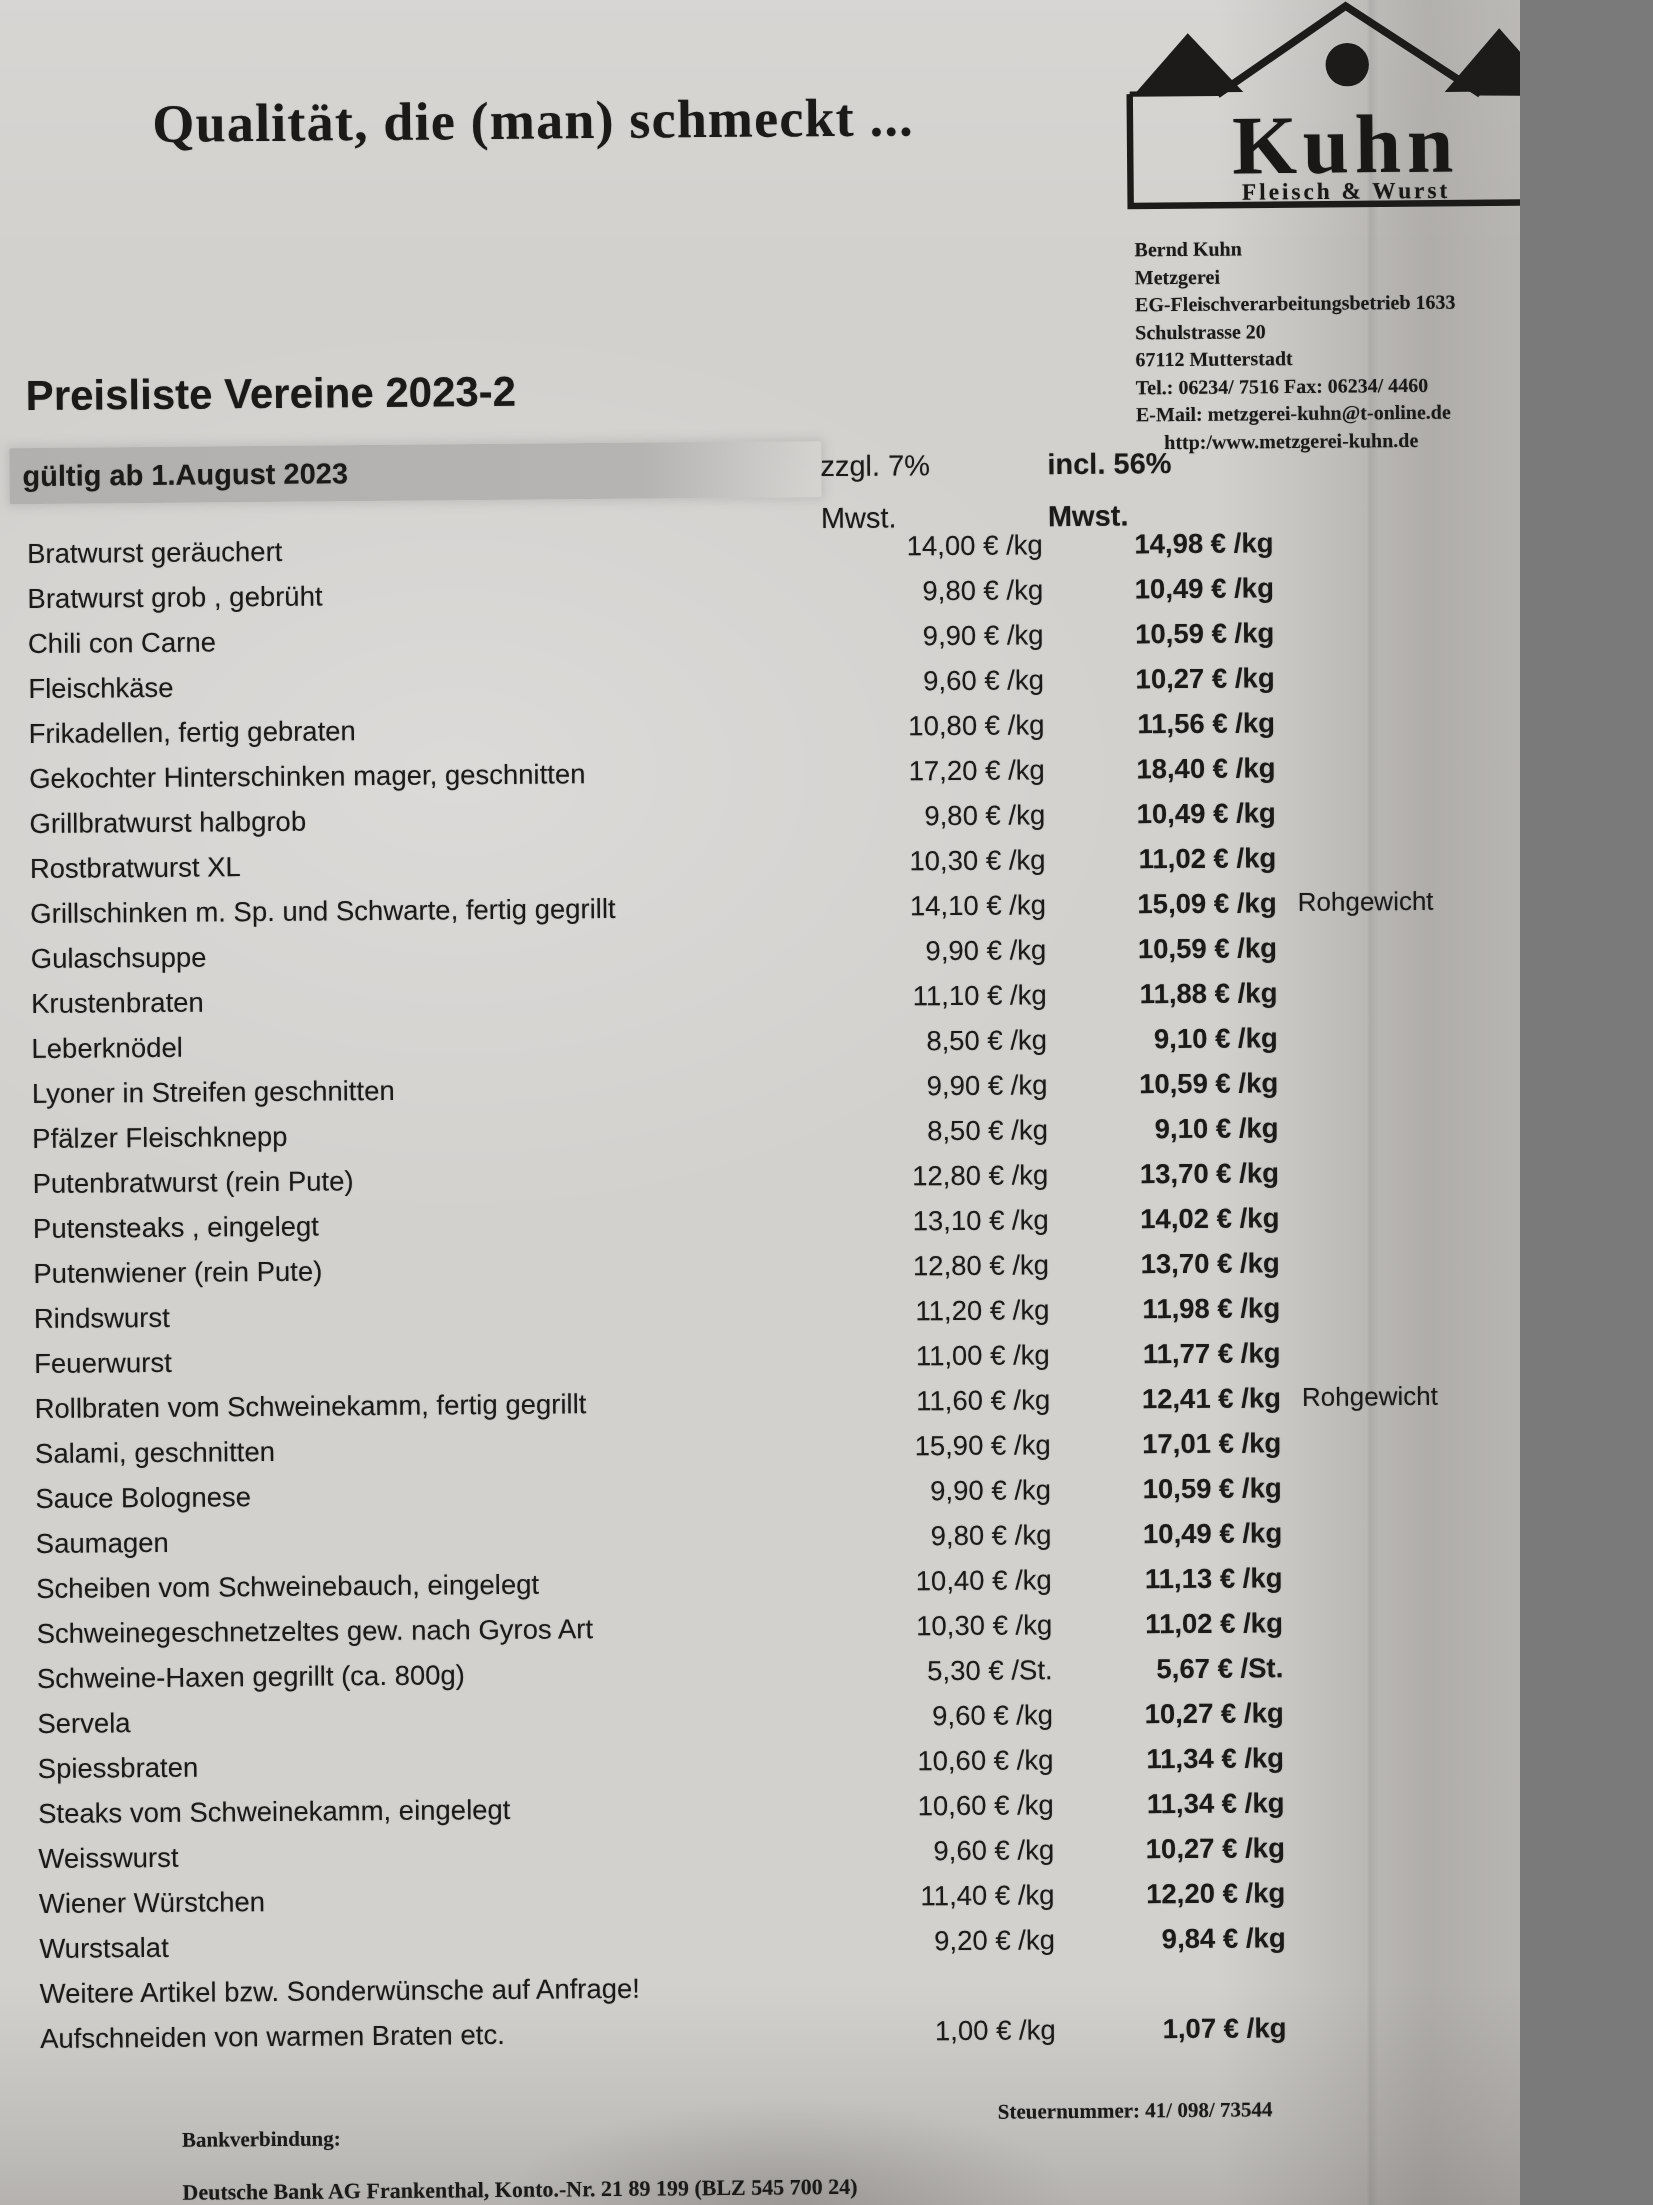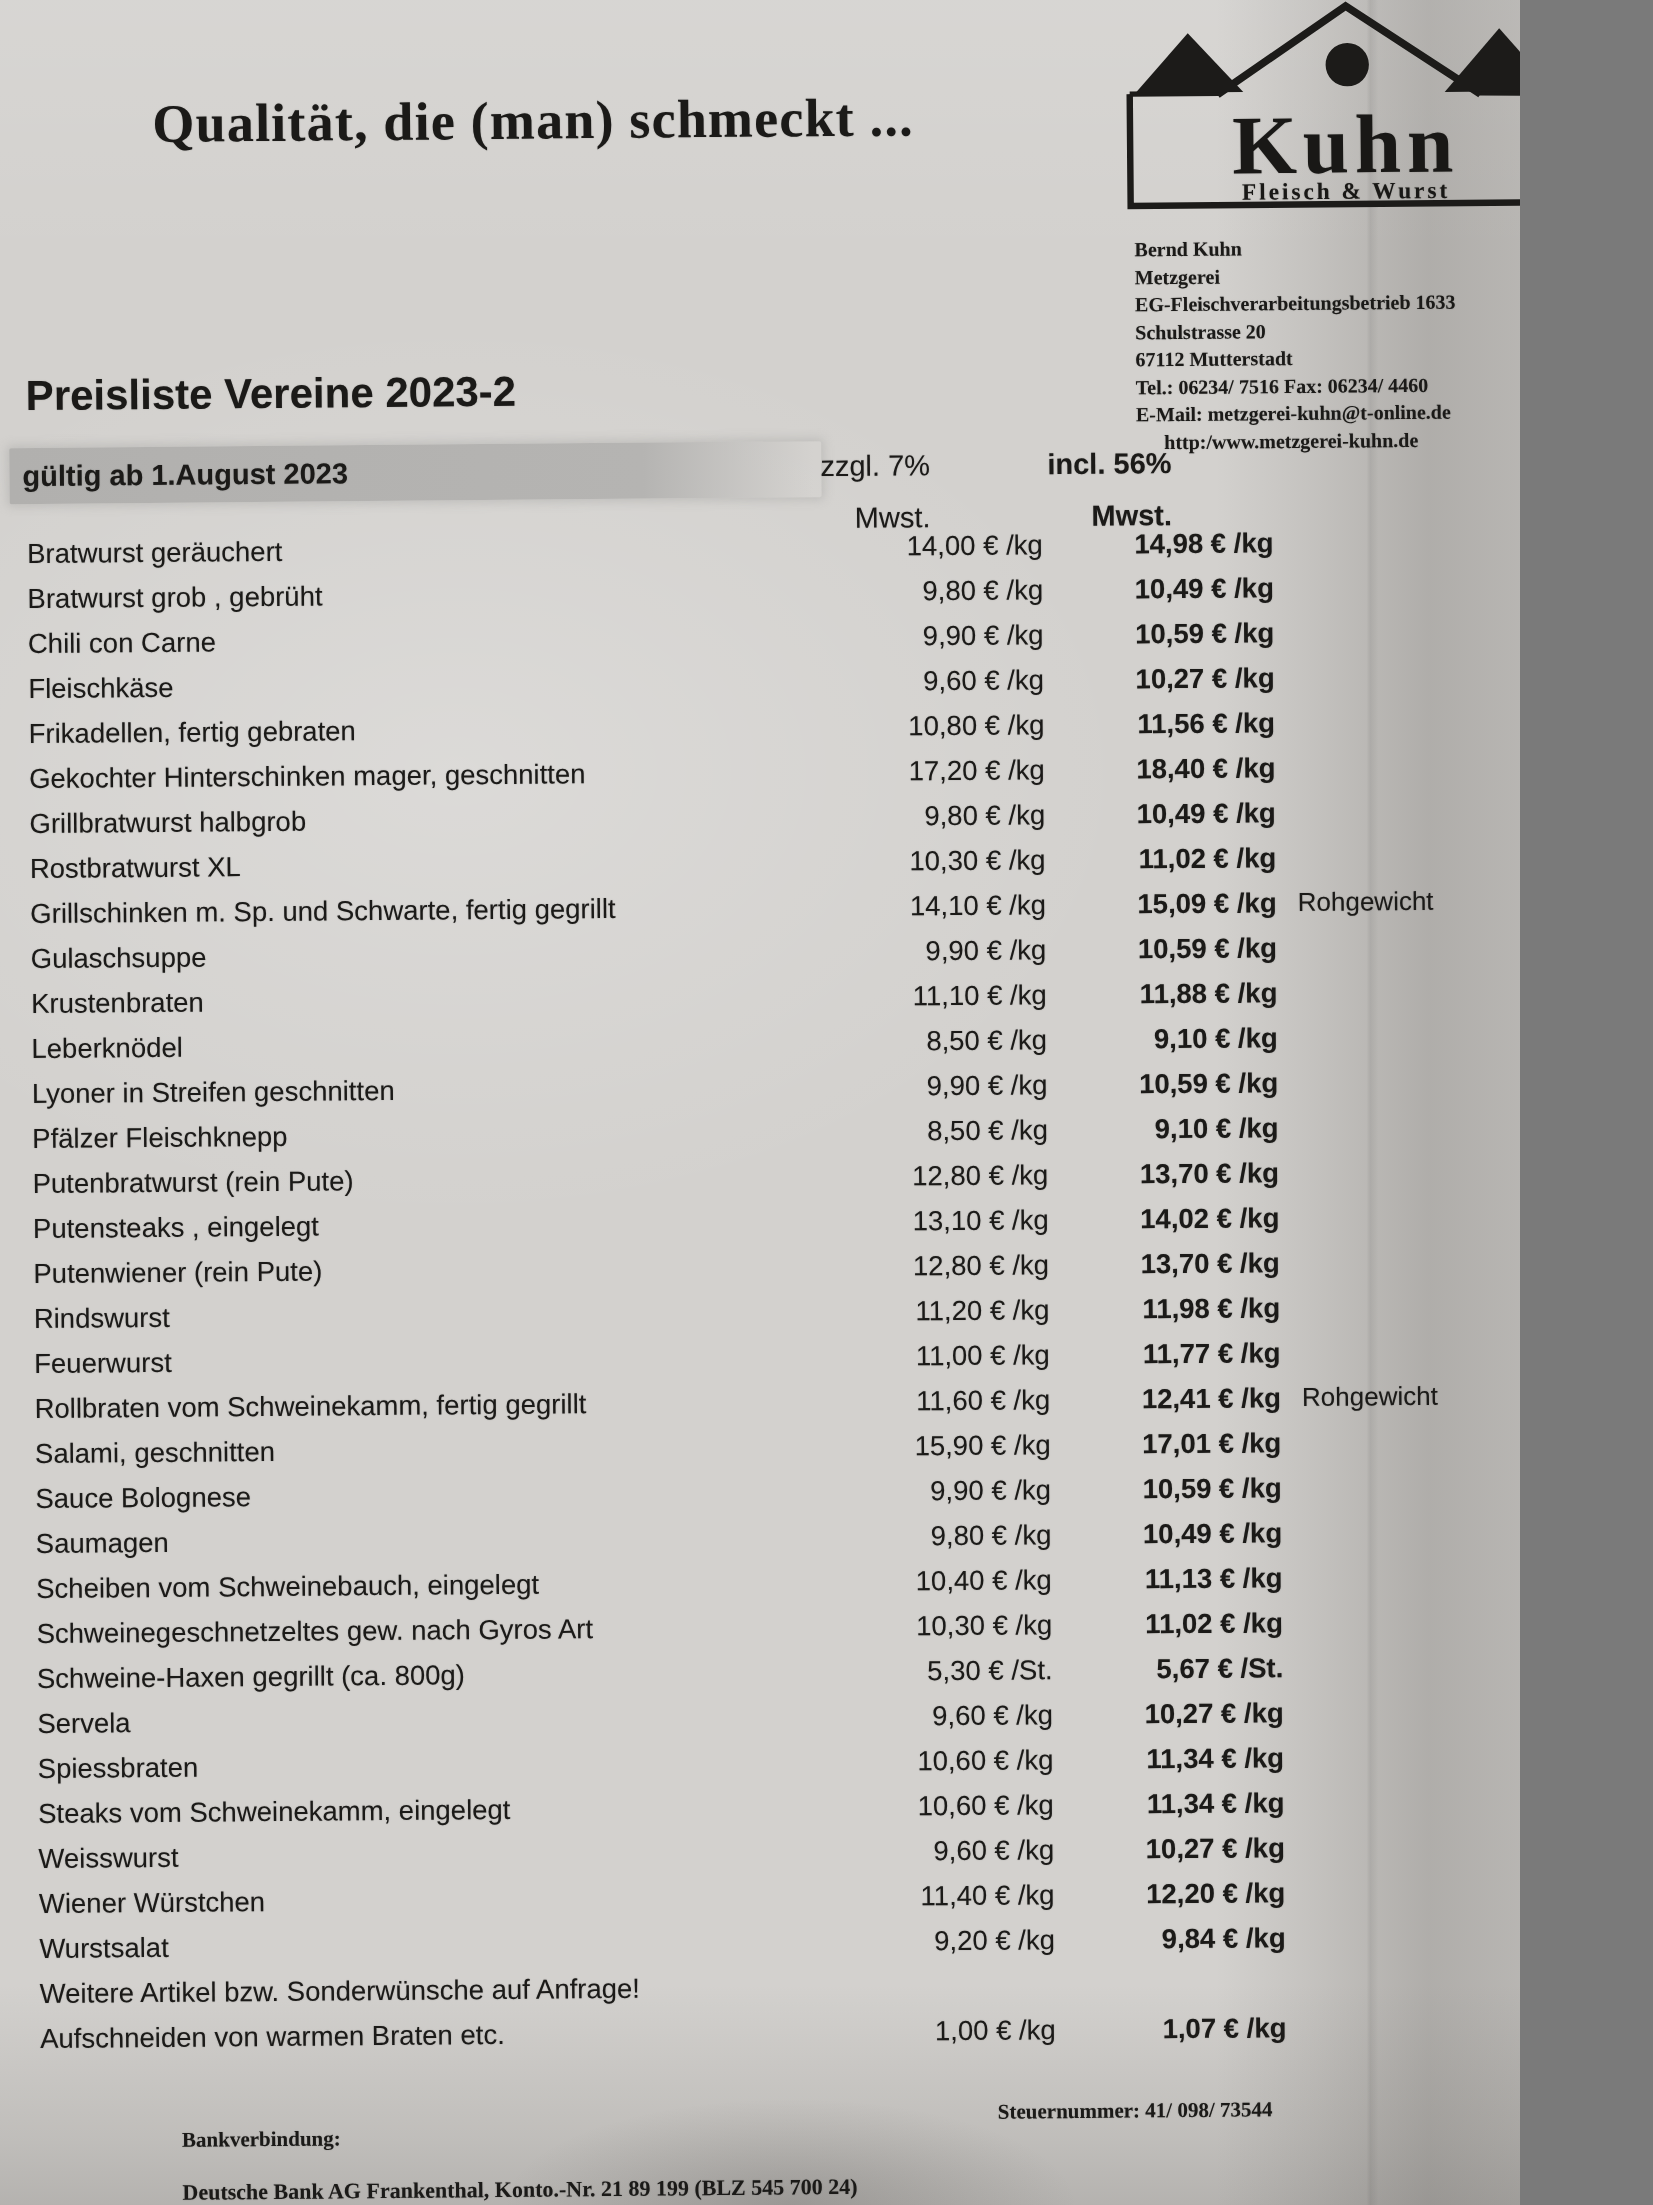--- a/index.html
+++ b/index.html
@@ -53,21 +53,21 @@
     position:absolute;left:15px;top:448px;width:812px;height:56px;
     background:linear-gradient(90deg, #b1b0ae 0%, #b5b4b2 78%, rgba(181,180,178,0) 99%);
     box-shadow:0 0 9.4px 2.9px rgba(167,166,164,0.45);
     border-radius:1.8px;
   }
   .valid-bar .valid-text{
     padding-left:13px;line-height:56px;
     font-weight:bold;font-size:29px;white-space:nowrap;
   }
 
-  .col-head{position:absolute;top:447px;font-size:29px;line-height:52px;white-space:nowrap;text-align:right;}
+  .col-head{position:absolute;top:447px;font-size:29px;line-height:52px;white-space:nowrap;}
   .col-head.net{left:826px;font-weight:400;}
   .col-head.gross{left:1053px;font-weight:700;}
 
   .rows{position:absolute;left:32px;top:531px;width:1595px;}
   .row{
     display:grid;
     grid-template-columns:799px 205px 219px 1fr;
     column-gap:11.7px;
     height:45px;line-height:45px;
     font-size:27.5px;white-space:nowrap;

